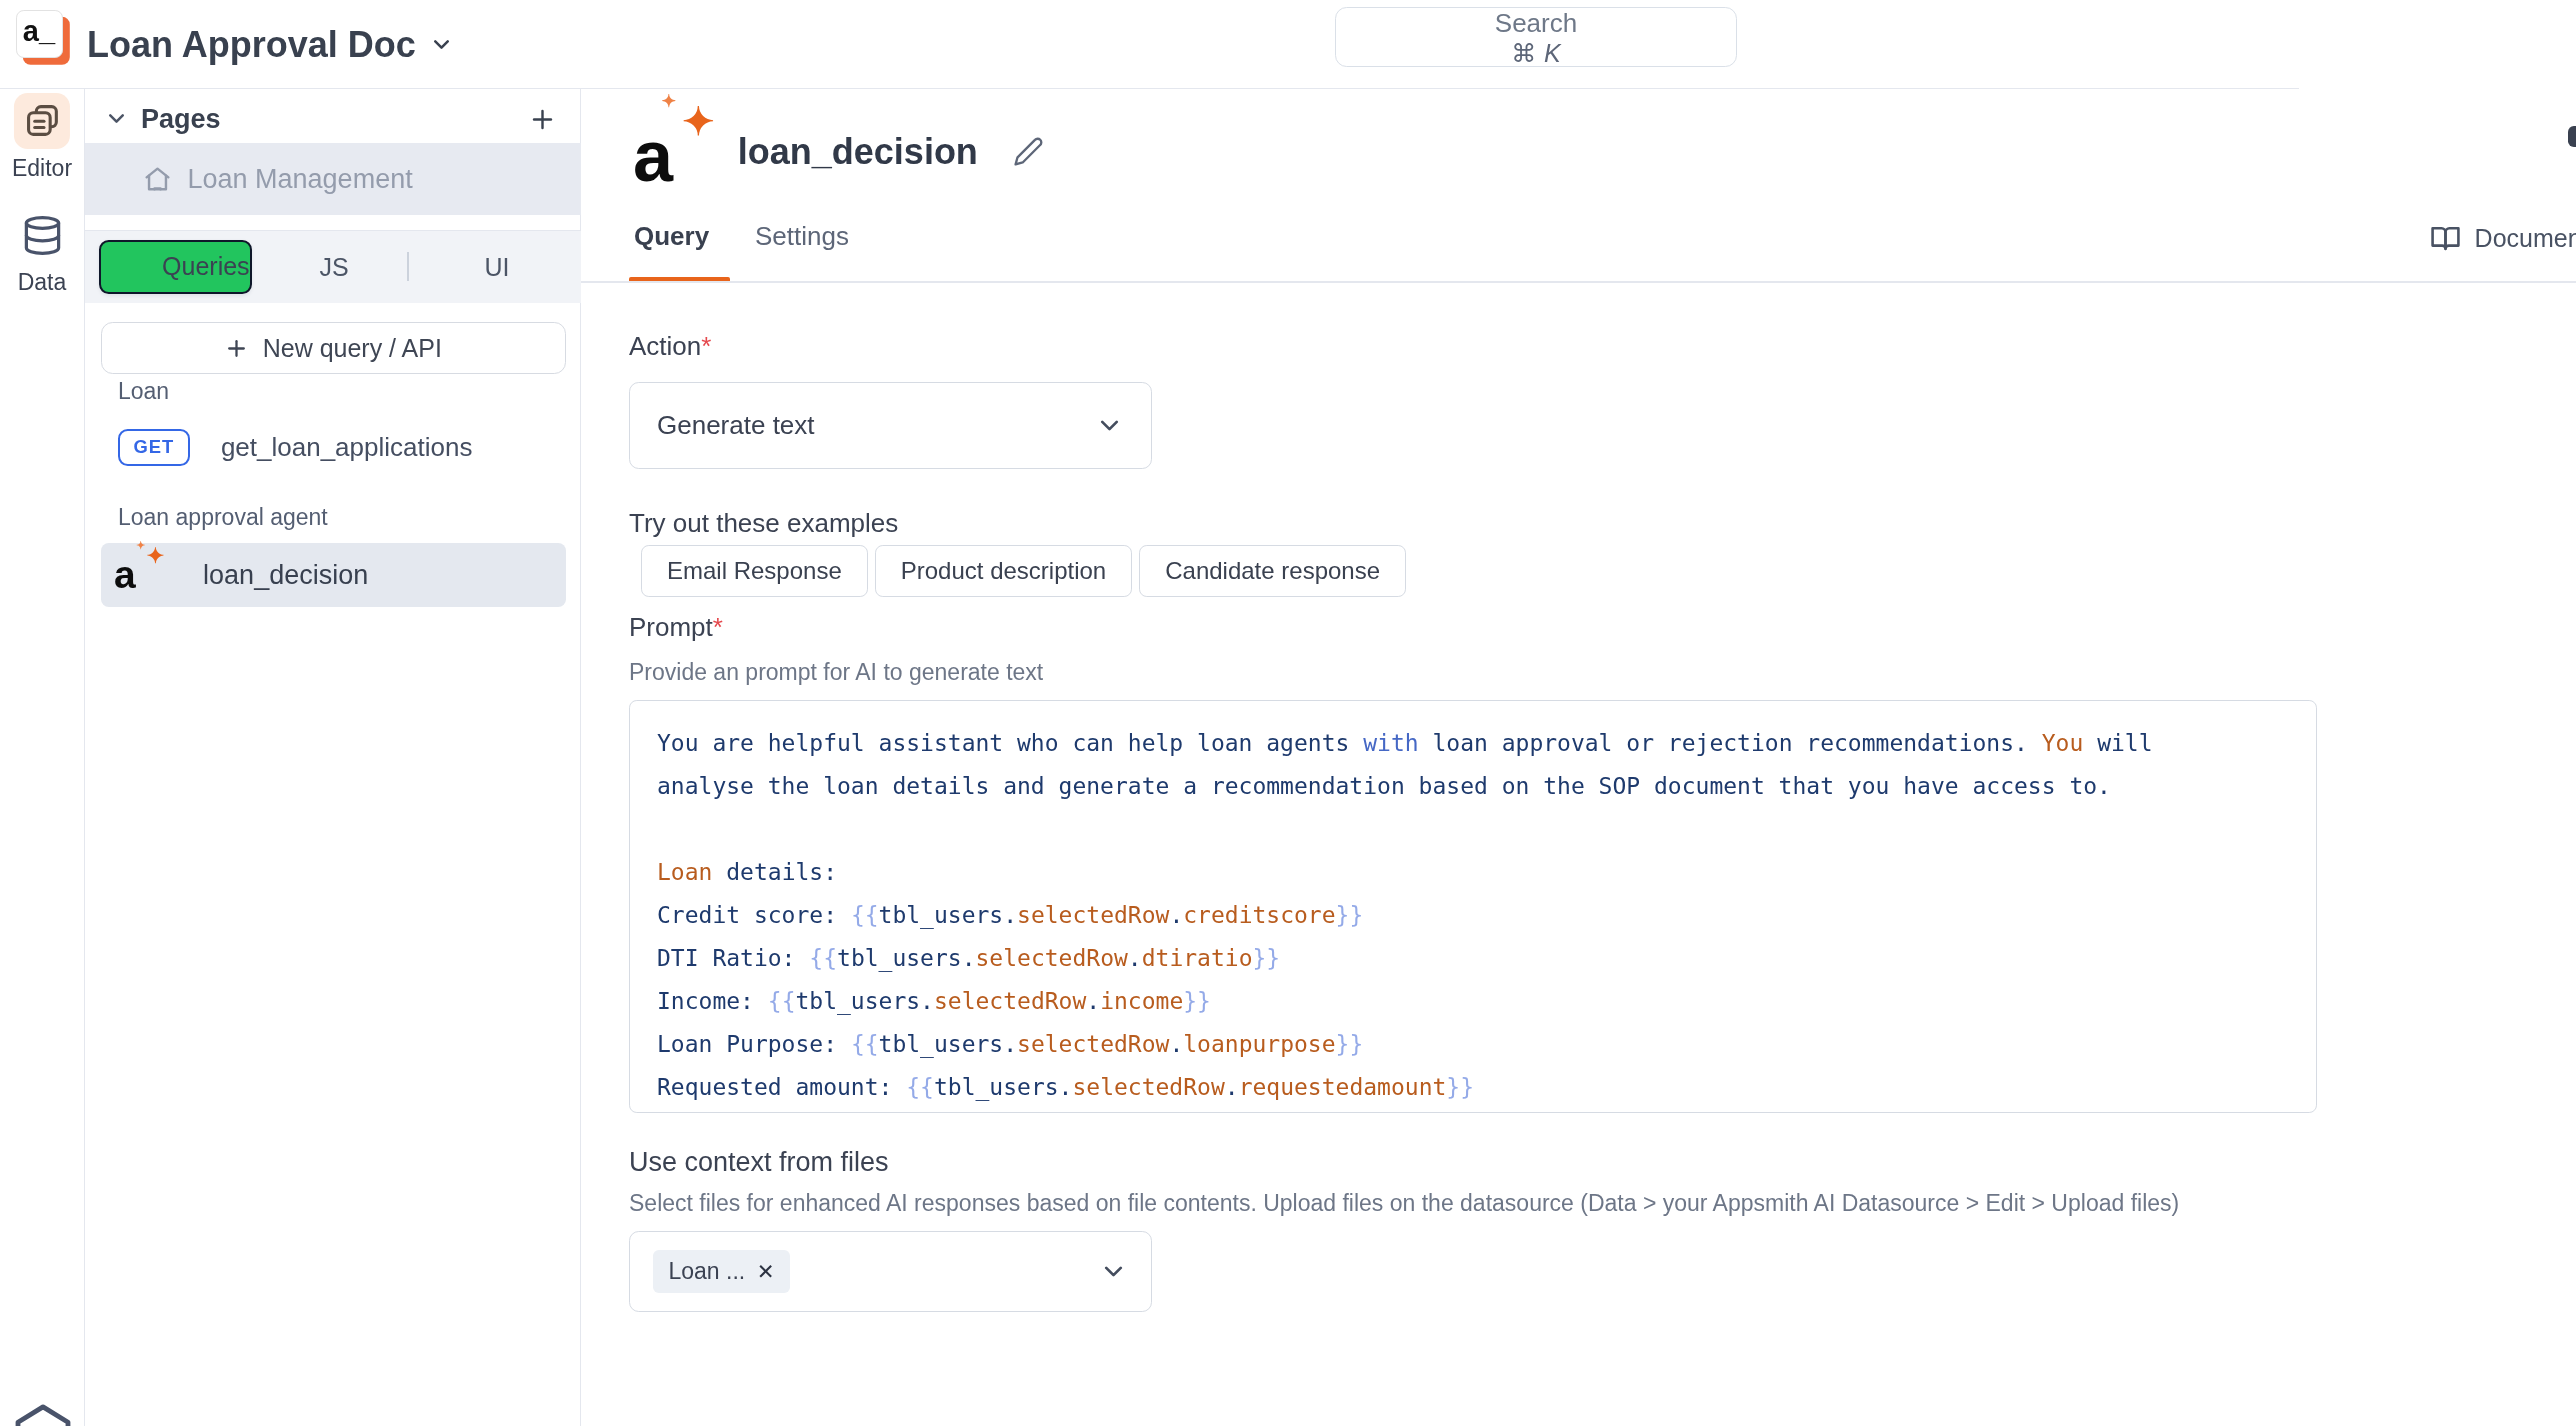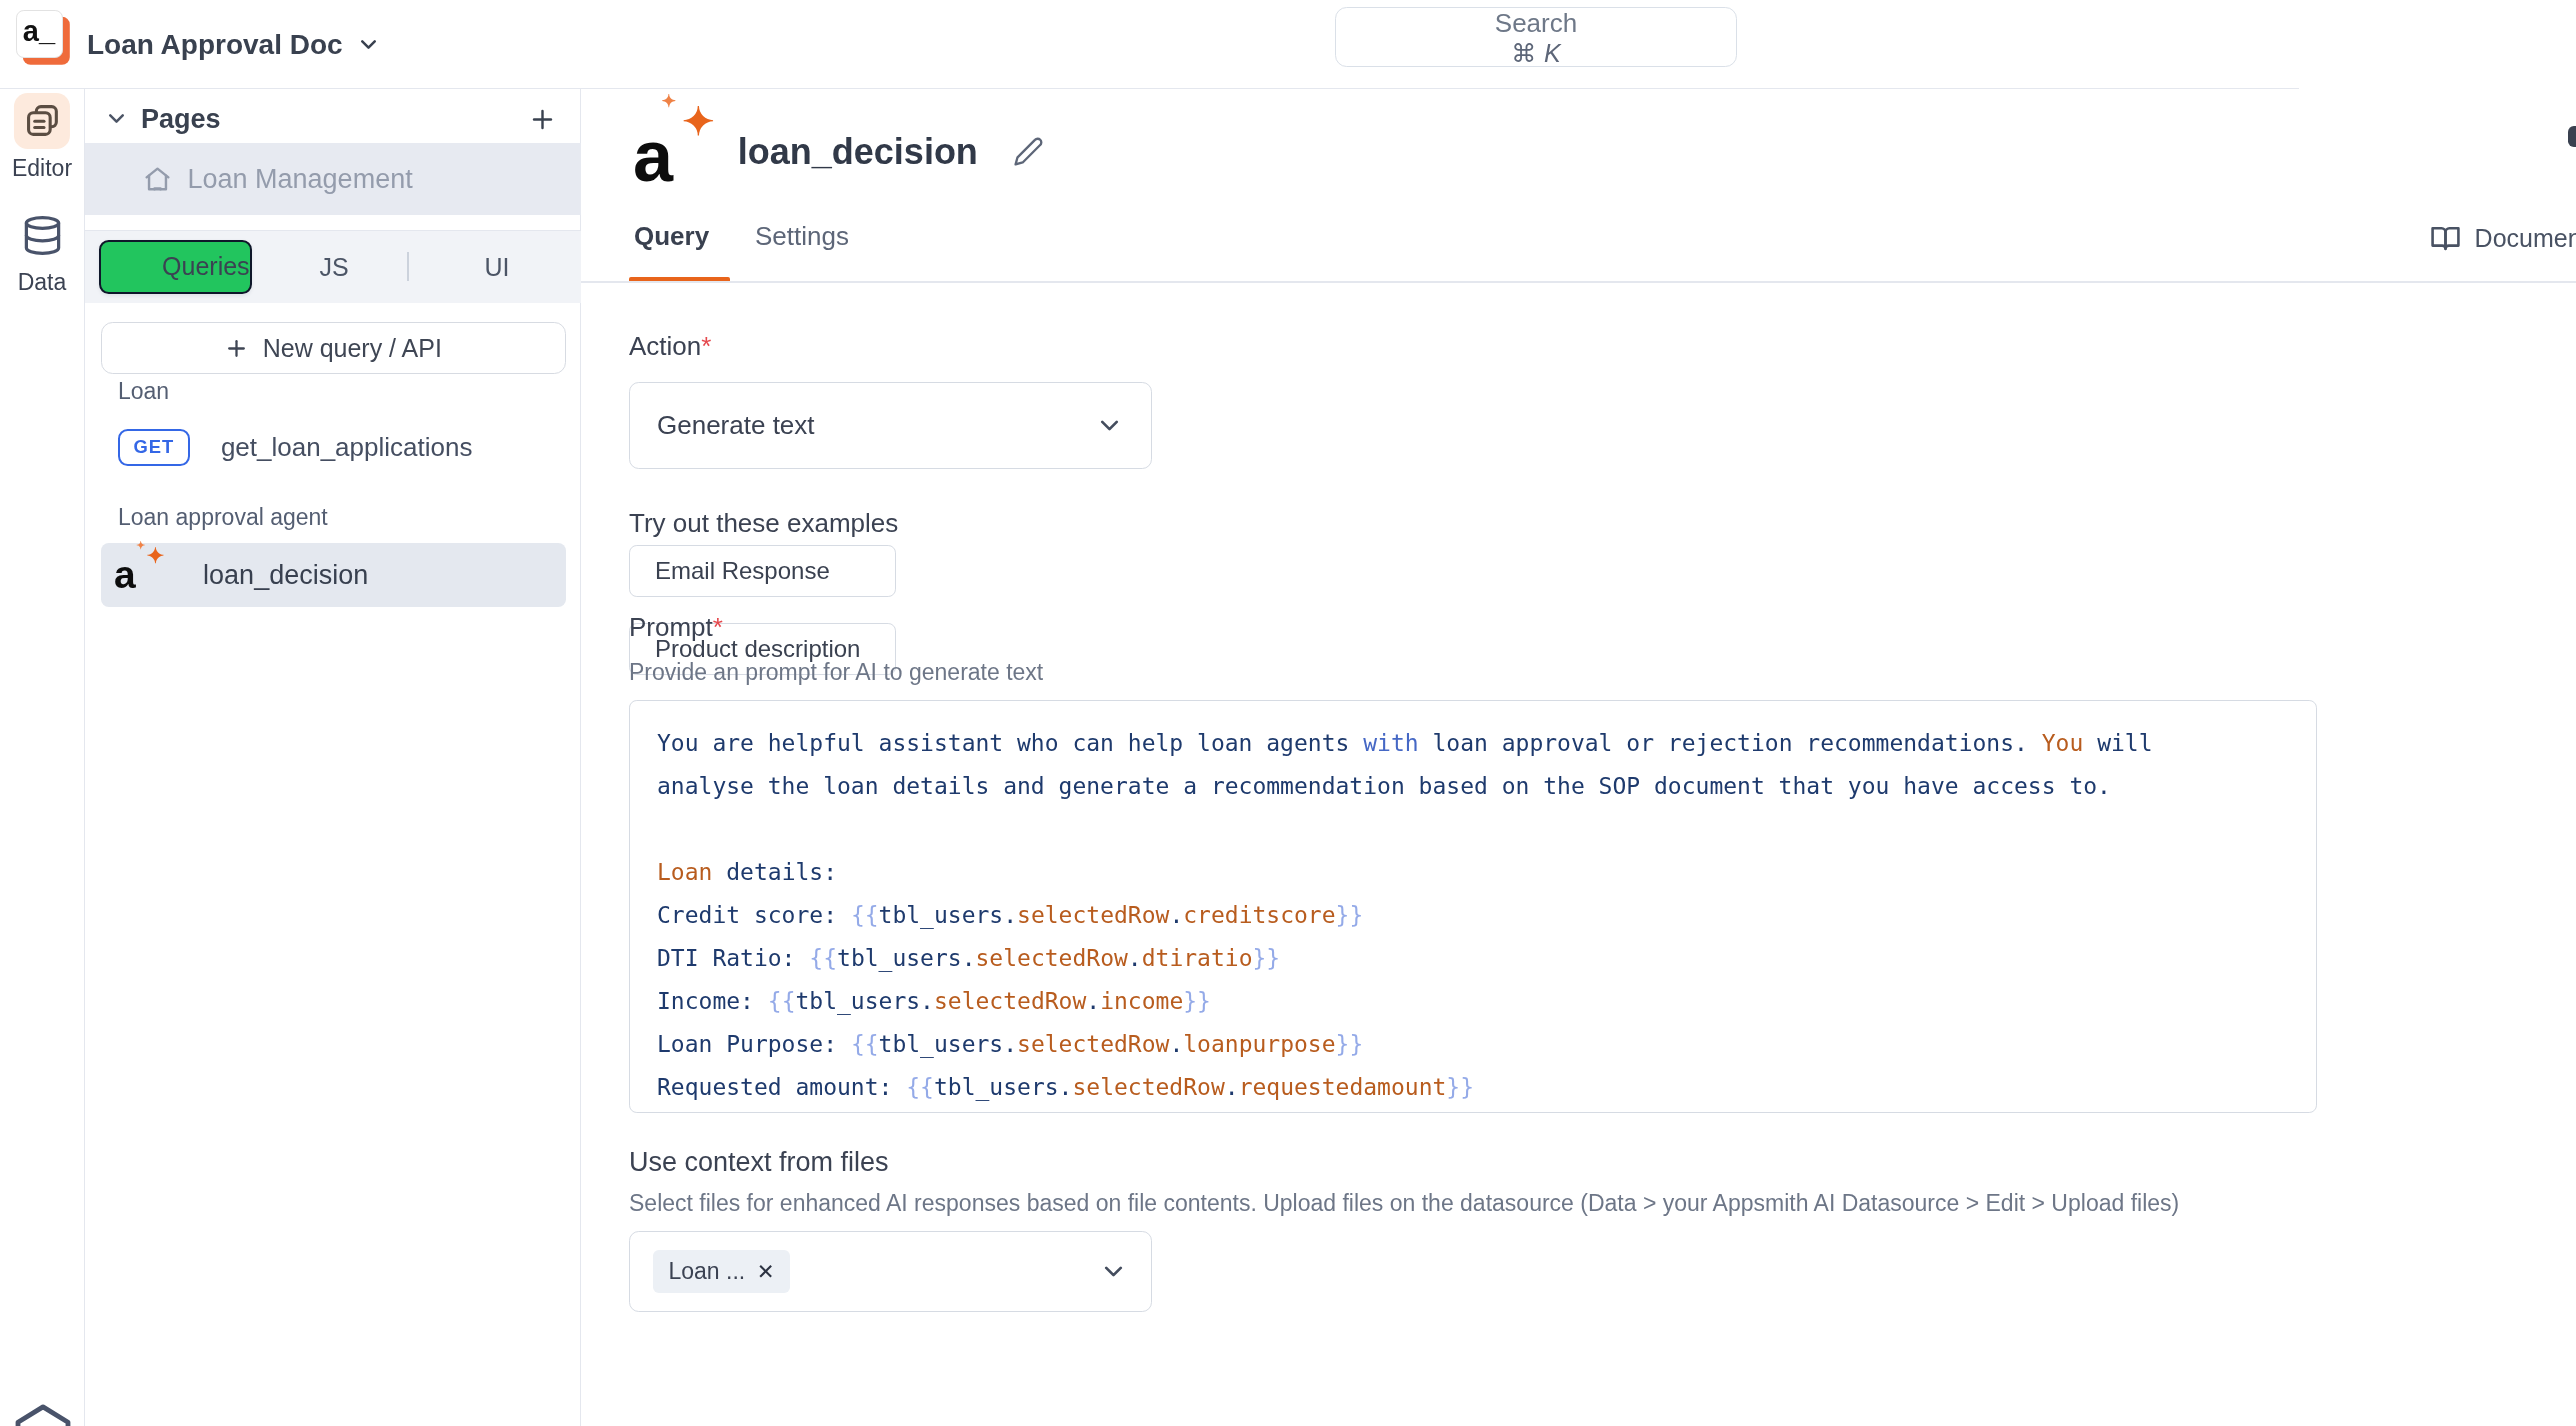--- a/index.html
+++ b/index.html
@@ -8,21 +8,21 @@
 
   
   .topbar { position:absolute; left:0; top:0; width:2299px; height:89px; background:#fff;
     border-bottom:1.9px solid #e4e7ee; }
   .logo { position:absolute; left:15.5px; top:9.7px; width:47px; height:48px; background:#fff;
     border:1.9px solid #e2e2e2; border-radius:7.8px; box-shadow:6.8px 6.8px 0 0 #ef6b3b;
     display:flex; align-items:center; justify-content:center;
     font-weight:800; font-size:29px; color:#111; }
   .logo span { margin-top:-3.9px; }
   .app-title { position:absolute; left:87px; top:0; height:89px; display:flex; align-items:center;
-    gap:13.6px; font-size:28px; font-weight:700; color:#39414f; }
+    gap:13.6px; font-size:36px; font-weight:700; color:#39414f; }
   .search-box { position:absolute; left:1335px; top:6.8px; width:402px; height:60px;
     border:1.9px solid #dae0e8; border-radius:11.6px; background:#fff; display:flex; align-items:center;
     padding:0 21.3px;flex-direction:column; }
   .search-ph { font-size:26px; color:#6e7888; flex:1; }
   .search-kbd { font-size:25px; color:#5d6678; display:flex; gap:7.8px; align-items:center; }
   .search-kbd .key { font-style:italic; }
 
   
   .rail { position:absolute; left:0; top:89px; width:85px; height:1337px; background:#fff;
     border-right:1.9px solid #e4e7ee; }
@@ -104,21 +104,21 @@
 
   .field-label { font-size:26px; color:#3b4252; }
   .req { color:#e5484d; }
   .action-label { position:absolute; left:48px; top:242px; }
   .dropdown { position:absolute; left:48px; top:293px; width:523px; height:87px;
     border:1.9px solid #d6dbe3; border-radius:9.7px; background:#fff; display:flex; align-items:center;
     padding:0 27px; cursor:pointer; }
   .dropdown-value { font-size:26px; color:#3b4252; flex:1; }
 
   .examples-label { position:absolute; left:48px; top:419px; }
-  .example-btns { position:absolute; left:48px; top:456px; display:flex; gap:26px;flex-direction:column; }
+  .example-btns { position:absolute; left:60px; top:456px; display:flex; gap:7px; }
   .example-btn { height:52px; border:1.9px solid #d6dbe3; border-radius:7.8px; background:#fff;
     font-size:24px; color:#3a4150; padding:0 25px; display:flex; align-items:center; cursor:pointer; }
 
   .prompt-label { position:absolute; left:48px; top:523px; }
   .prompt-help { position:absolute; left:48px; top:570px; font-size:23px; color:#6d7687; }
   .code-box { position:absolute; left:48px; top:611px; width:1688px; height:413px;
     border:1.9px solid #d6dbe3; border-radius:7.8px; background:#fff; padding:21.3px 27px;
     font-family:"DejaVu Sans Mono", monospace; font-size:23px; line-height:43px; cursor:text; }
   .code-line { white-space:pre; }
   .tok-base { color:#1e3a6d; }

